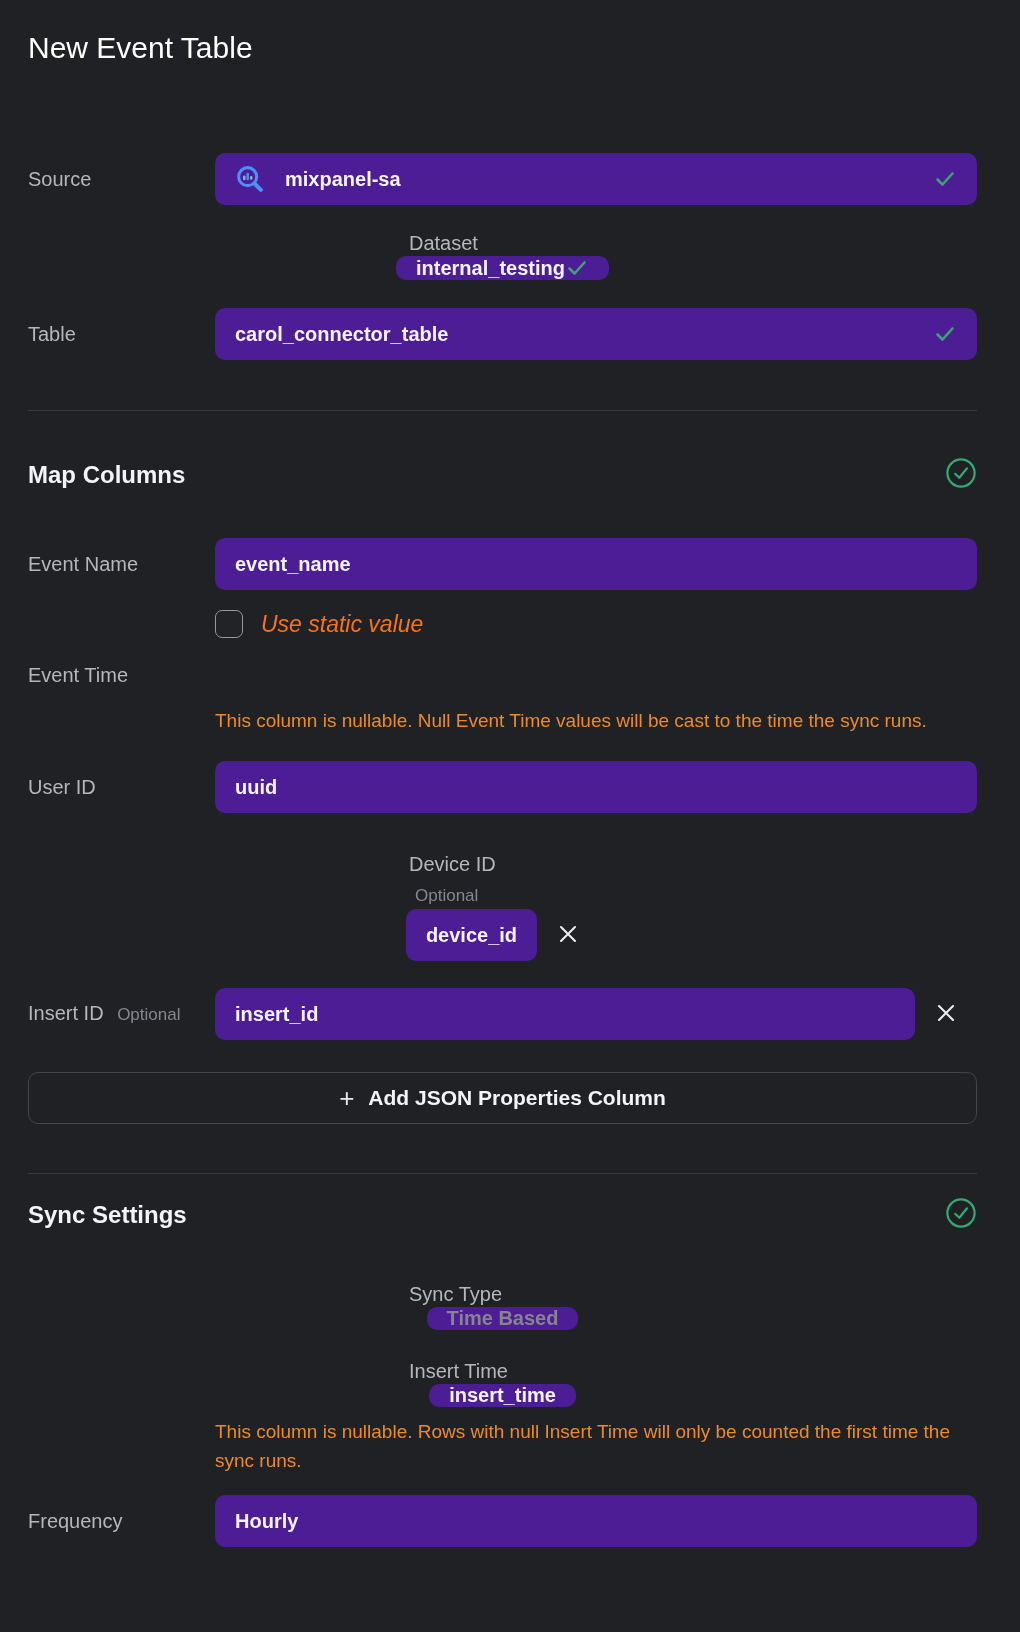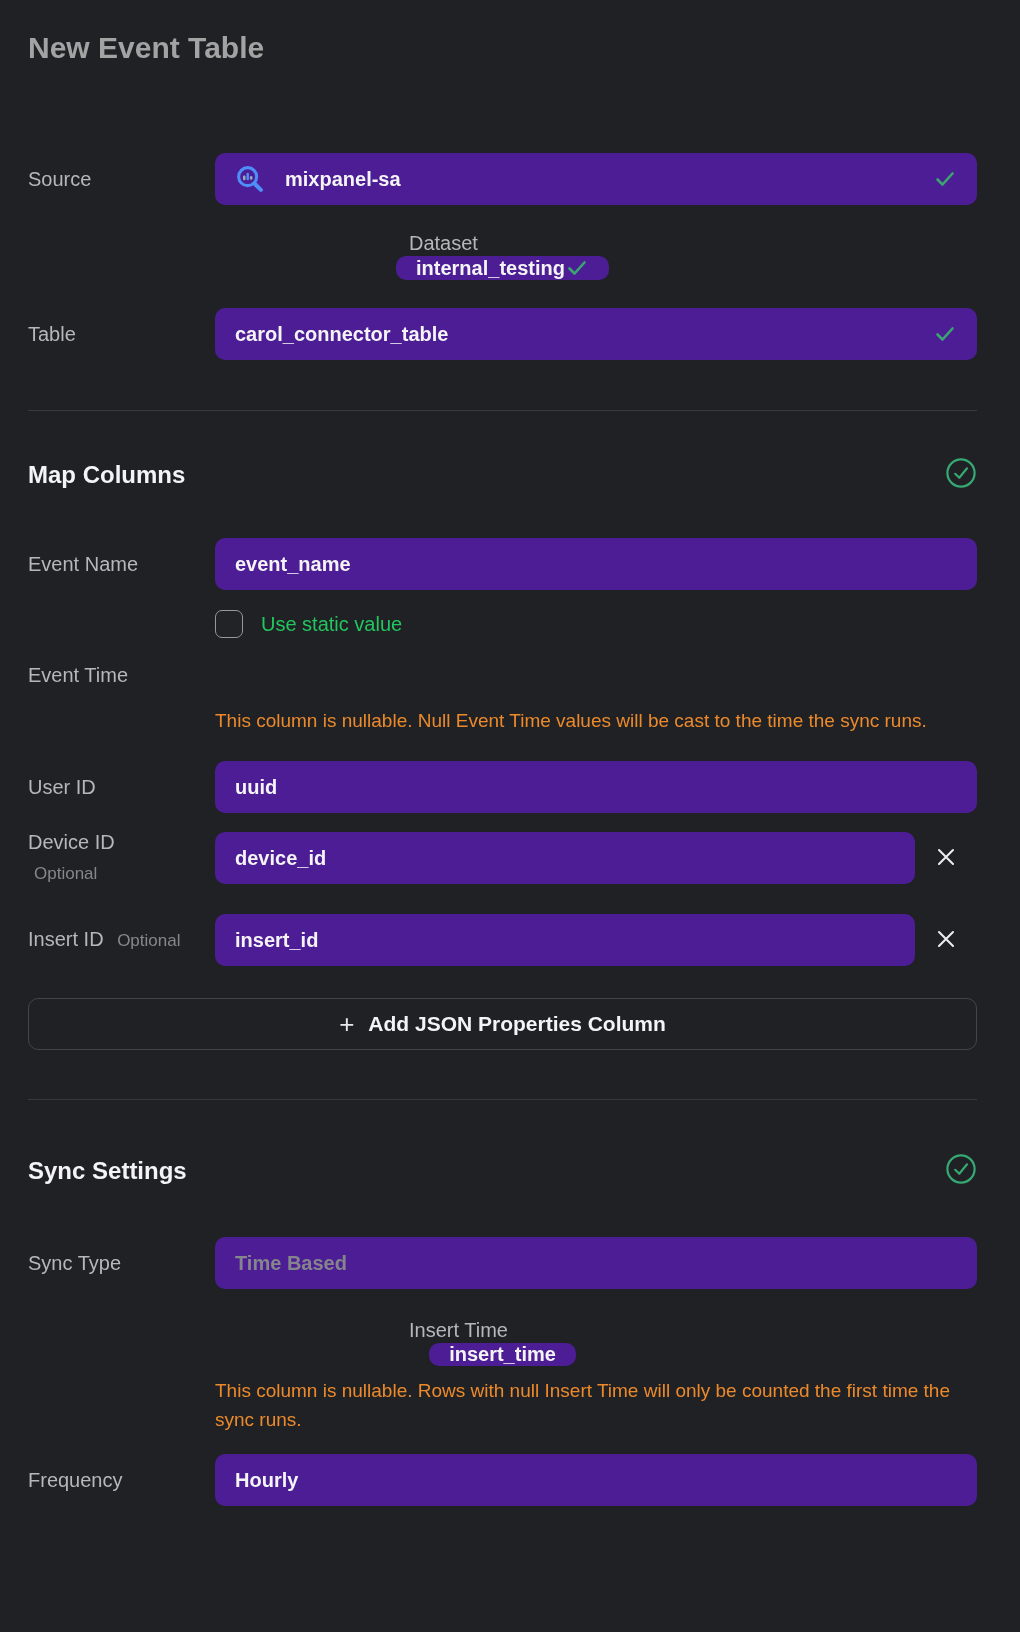--- a/index.html
+++ b/index.html
@@ -6,21 +6,21 @@
   body{
     width:1020px;height:1632px;
     background:#202125;
     font-family:"Liberation Sans", sans-serif;
     position:relative;overflow:hidden;
     -webkit-font-smoothing:antialiased;
   }
   .page{padding:0 43px 0 28px;position:relative;}
   .title{
     margin:33px 0 0 0;
-    font-size:30px;line-height:30px;font-weight:700;color:#a3a3a3;
+    font-size:30px;line-height:30px;font-weight:400;color:#ffffff;
   }
   .row{display:flex;align-items:center;}
   .label-col{width:187px;flex:none;color:#b6b7bb;font-size:20px;line-height:26px;}
   .optional{color:#86878c;font-size:17px;}
   .optional-inline{margin-left:8px;}
   .optional-block{display:block;padding-left:6px;margin-top:6px;}
   .field{
     flex:1;height:52px;background:#4c1d95;border-radius:10px;
     display:flex;align-items:center;padding:0 20px;box-sizing:border-box;
     color:#f4f4f6;font-size:20px;font-weight:600;cursor:pointer;
@@ -28,50 +28,50 @@
   .field.disabled{color:#85868c;font-weight:700;cursor:default;}
   .field .check{margin-left:auto;display:flex;}
   .src-icon{margin-right:20px;display:flex;}
   .field-x{flex:1;display:flex;align-items:center;}
   .field-x .field{flex:1;}
   .x-btn{width:62px;flex:none;display:flex;justify-content:center;align-items:center;cursor:pointer;background:none;border:none;padding:0;}
   .divider{margin-top:50px;border:none;border-top:1px solid #38393d;height:0;}
   .divider.d2{margin-top:49px;}
   .section-header{display:flex;align-items:center;justify-content:space-between;height:34px;gap:20px;}
   .section-header.map{margin-top:47px;}
-  .section-header.sync{margin-top:54px;}
+  .section-header.sync{margin-top:24px;}
   .section-title{font-size:24px;font-weight:700;color:#f4f4f6;}
   .mt-source{margin-top:90px;}
   .mt-dataset{margin-top:25px;flex-direction:column;}
   .mt-table{margin-top:28px;}
   .mt-eventname{margin-top:46px;}
   .checkbox-row{margin:20px 0 0 187px;display:flex;align-items:center;height:28px;}
   .checkbox{
     width:28px;height:28px;box-sizing:border-box;border:1.5px solid #97989c;
     border-radius:7px;background:#222327;cursor:pointer;flex:none;
   }
-  .checkbox-label{margin-left:18px;color:#22c55e;font-size:20px;font-weight:500;}
+  .checkbox-label{margin-left:18px;color:#f97316;font-size:23px;font-weight:500;font-style:italic;}
   .mt-eventtime{margin-top:24px;}
   .warning{
     margin:18px 0 0 187px;max-width:745px;
     color:#ec8a2b;font-size:19px;line-height:29px;
   }
   .warning.b{margin-top:10px;}
   .mt-userid{margin-top:26px;}
-  .mt-device{margin-top:16px;}
+  .mt-device{margin-top:38px;flex-direction:column;}
   .mt-insertid{margin-top:27px;}
   .add-btn{
     margin-top:32px;width:100%;height:52px;box-sizing:border-box;
     background:transparent;border:1px solid #44454a;border-radius:10px;
     display:flex;align-items:center;justify-content:center;
     color:#f4f4f6;font-size:21px;font-weight:700;cursor:pointer;
     font-family:"Liberation Sans", sans-serif;
   }
   .plus{font-size:26px;font-weight:400;margin-right:14px;line-height:26px;color:#e8e8ea;}
-  .mt-synctype{margin-top:49px;}
+  .mt-synctype{margin-top:49px;flex-direction:column;}
   .mt-inserttime{margin-top:28px;flex-direction:column;}
   .mt-frequency{margin-top:20px;}
 </style>
 </head>
 <body>
 
 <div class="page">
 
   <h1 class="title">New Event Table</h1>
 

